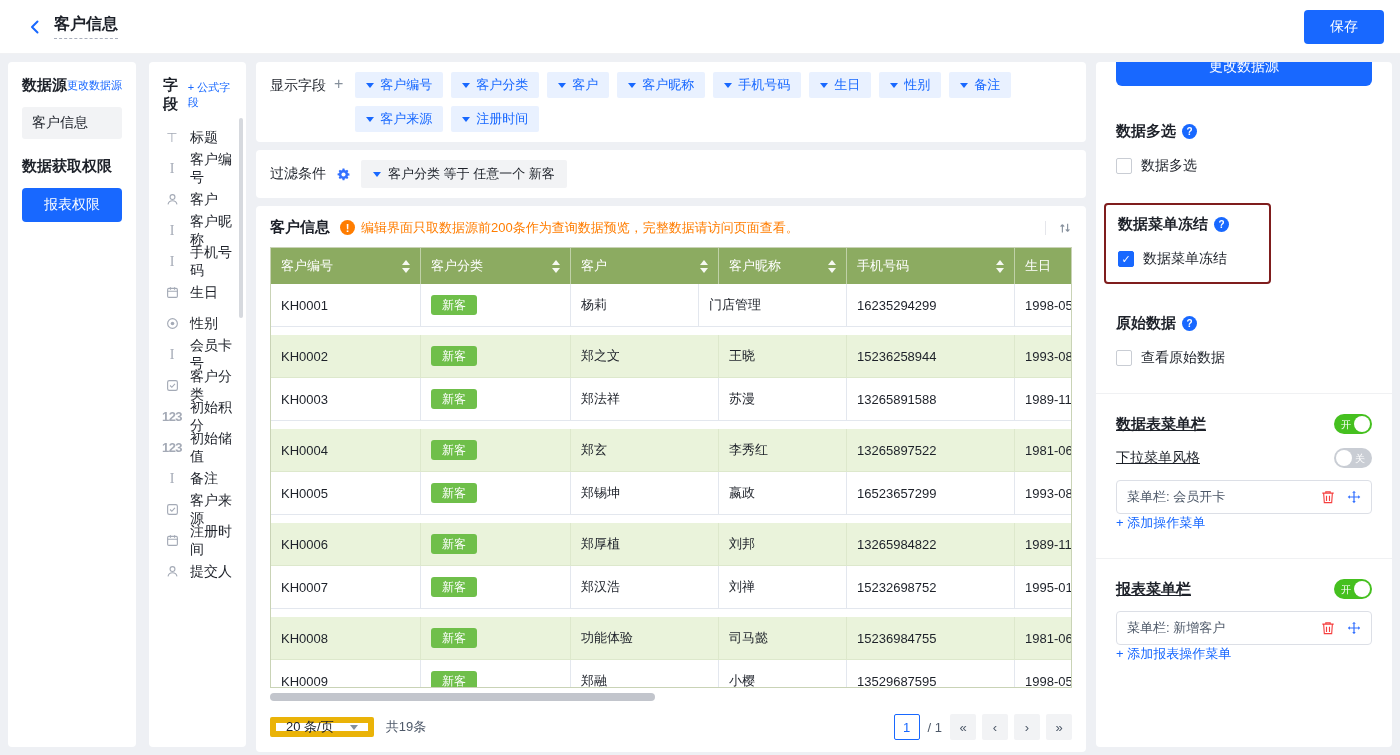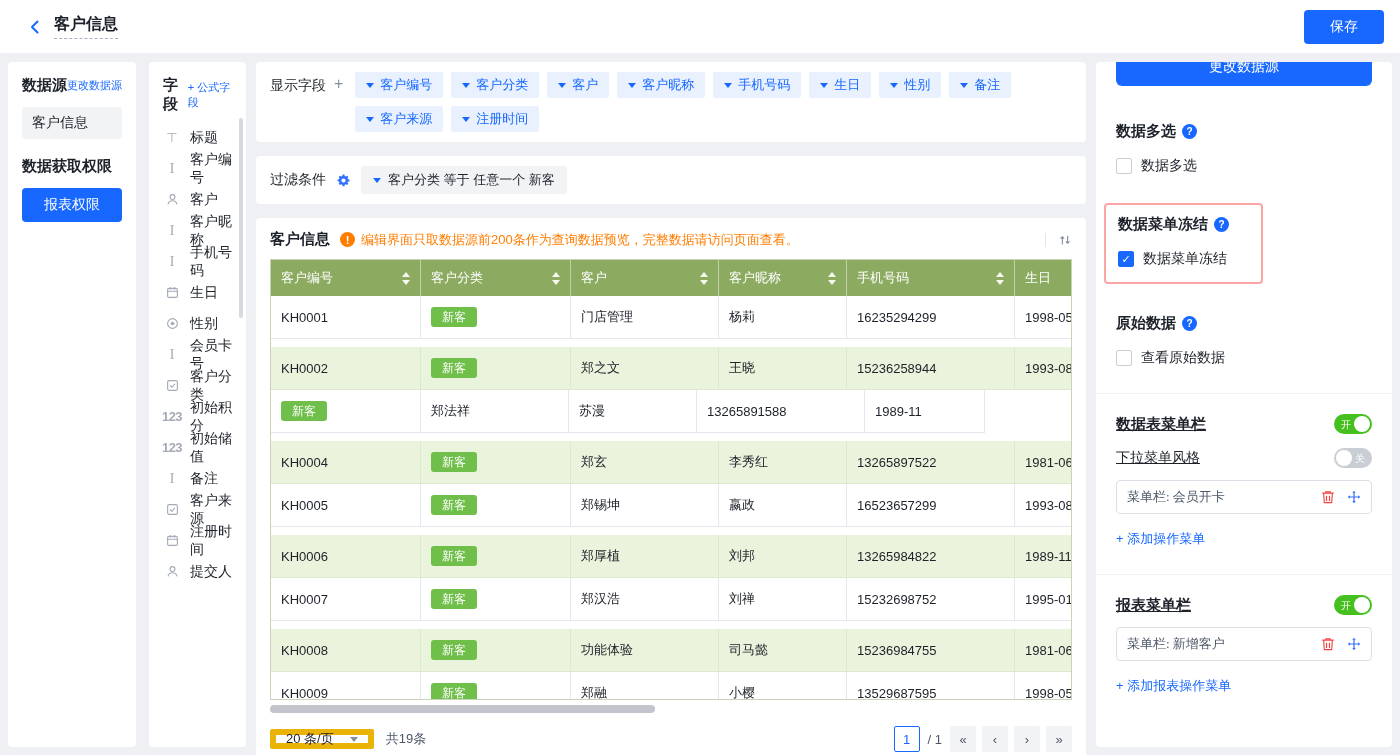--- a/index.html
+++ b/index.html
@@ -30,21 +30,21 @@
   .perm-btn { margin-top: 12px; width: 100%; background: #1868ff; color: #fff; height: 34px; border-radius: 4px; font-size: 14px; border: none; cursor: pointer; }
   .fields-card { flex: 1; padding: 14px; position: relative; overflow: hidden; }
   .field-list { margin-top: 8px; }
   .field-row { display: flex; align-items: center; gap: 9px; height: 31px; font-size: 14px; cursor: pointer; }
   .f-icon { width: 18px; flex: none; color: #a4aab6; font-size: 13px; display: flex; align-items: center; justify-content: center; }
   .f-icon.num { font-size: 13px; letter-spacing: -0.5px; font-weight: bold; }
   .f-icon.serif { font-family: "Liberation Serif", "DejaVu Serif", serif; font-size: 14px; }
   .v-scrollbar { position: absolute; right: 3px; top: 56px; width: 4px; height: 200px; background: #d6d9de; border-radius: 2px; }
 
   
-  .mid-col { width: 830px; flex: none; display: flex; flex-direction: column; gap: 14px; }
+  .mid-col { width: 830px; flex: none; display: flex; flex-direction: column; gap: 8px; }
   .display-card { padding: 10px 14px; display: flex; gap: 8px; }
   .display-label { padding-top: 5px; white-space: nowrap; }
   .plus { color: #86909c; font-size: 16px; padding-top: 3px; cursor: pointer; }
   .chips { display: flex; flex-wrap: wrap; gap: 8px; flex: 1; margin-left: 4px; }
   .chip { background: #e9f1ff; color: #1868ff; font-size: 13px; height: 26px; display: flex; align-items: center; gap: 6px; padding: 0 11px; border-radius: 2px; cursor: pointer; }
   .tri { width: 0; height: 0; border-left: 4px solid transparent; border-right: 4px solid transparent; border-top: 5px solid #1868ff; flex: none; }
   .filter-card { padding: 10px 14px; display: flex; align-items: center; gap: 10px; }
   .gear { display: flex; align-items: center; cursor: pointer; }
   .filter-chip { background: #f2f3f5; height: 28px; display: flex; align-items: center; gap: 7px; padding: 0 12px; border-radius: 2px; font-size: 13px; cursor: pointer; }
 
@@ -83,38 +83,38 @@
 
   
   .right-col { flex: 1; }
   .settings-card { height: 100%; padding: 0 20px 16px; overflow: hidden; }
   .color-btn { display: block; width: 100%; background: #1868ff; color: #fff; border: none; height: 38px; border-radius: 6px; font-size: 14px; margin-top: -14px; cursor: pointer; }
   .sec-title { font-size: 15px; font-weight: bold; display: flex; align-items: center; gap: 6px; }
   .qmark { width: 15px; height: 15px; border-radius: 50%; background: #1868ff; color: #fff; font-size: 10px; font-weight: bold; display: flex; align-items: center; justify-content: center; cursor: pointer; }
   .cb-row { display: flex; align-items: center; gap: 9px; font-size: 14px; margin-top: 16px; cursor: pointer; }
   .cb { width: 16px; height: 16px; border: 1px solid #c9cdd4; border-radius: 2px; background: #fff; flex: none; display: flex; align-items: center; justify-content: center; font-size: 11px; color: transparent; }
   .cb.checked { background: #1868ff; border-color: #1868ff; color: #fff; }
-  .red-box { border: 2px solid #fca5a5; border-radius: 4px; margin: 28px 0 0 -12px; padding: 10px 32px 14px 12px; width: max-content; }
+  .red-box { border: 2px solid #7f1d1d; border-radius: 4px; margin: 28px 0 0 -12px; padding: 10px 40px 14px 12px; width: max-content; }
   .mt30 { margin-top: 30px; }
   .divider { height: 1px; background: #f0f1f3; margin: 26px -20px 0; }
   .toggle-row { display: flex; align-items: center; justify-content: space-between; margin-top: 20px; text-decoration: underline; }
   .toggle-row.sub { margin-top: 14px; font-size: 14px; }
   .tog { width: 38px; height: 20px; border-radius: 10px; position: relative; flex: none; cursor: pointer; }
   .tog.on { background: #45c01f; }
   .tog.off { background: #c9cdd4; }
   .tog .knob { position: absolute; top: 2px; width: 16px; height: 16px; border-radius: 50%; background: #fff; }
   .tog.on .knob { right: 2px; }
   .tog.off .knob { left: 2px; }
   .tog .t-label { position: absolute; top: 3.5px; font-size: 10px; color: #fff; }
   .tog.on .t-label { left: 7px; }
   .tog.off .t-label { right: 7px; }
   .menu-item { border: 1px solid #dcdfe6; border-radius: 4px; height: 34px; display: flex; align-items: center; gap: 12px; padding: 0 10px; margin-top: 12px; font-size: 13px; color: #4e5969; }
-  .mi-label { flex: 1; overflow: hidden; white-space: nowrap; font-family: Liberation Serif, serif; }
+  .mi-label { flex: 1; overflow: hidden; white-space: nowrap; }
   .icon-btn { display: flex; align-items: center; cursor: pointer; flex: none; }
-  .add-link { color: #1868ff; font-size: 13px; margin-top: 16px; cursor: pointer; }
+  .add-link { color: #1868ff; font-size: 13px; cursor: pointer; }
 </style>
 </head>
 <body>
 
 <div class="topbar">
   <span class="back">
     <svg width="18" height="18" viewBox="0 0 18 18">
         <path d="M11.5 3.5L6 9l5.5 5.5" fill="none" stroke="#1868ff" stroke-width="2" stroke-linecap="round" stroke-linejoin="round"></path>
       </svg>
   </span>
@@ -357,36 +357,37 @@
             </div>
             <div class="td c5">
               <span>生日</span>
             </div>
           </div>
           <div class="tr">
             <div class="td c0">KH0001</div>
             <div class="td c1">
               <span class="badge">新客</span>
             </div>
+            <div class="td c3">杨莉</div>
             <div class="td c2">门店管理</div>
-            <div class="td c3">杨莉</div>
             <div class="td c4">16235294299</div>
             <div class="td c5">1998-05</div>
           </div>
           <div class="tr alt">
             <div class="td c0">KH0002</div>
             <div class="td c1">
               <span class="badge">新客</span>
             </div>
             <div class="td c2">郑之文</div>
             <div class="td c3">王晓</div>
             <div class="td c4">15236258944</div>
             <div class="td c5">1993-08</div>
           </div>
           <div class="tr">
+            <div class="td c0">KH0003</div>
             <div class="td c1">
               <span class="badge">新客</span>
             </div>
             <div class="td c2">郑法祥</div>
             <div class="td c3">苏漫</div>
             <div class="td c4">13265891588</div>
             <div class="td c5">1989-11</div>
           </div>
           <div class="tr alt">
             <div class="td c0">KH0004</div>

